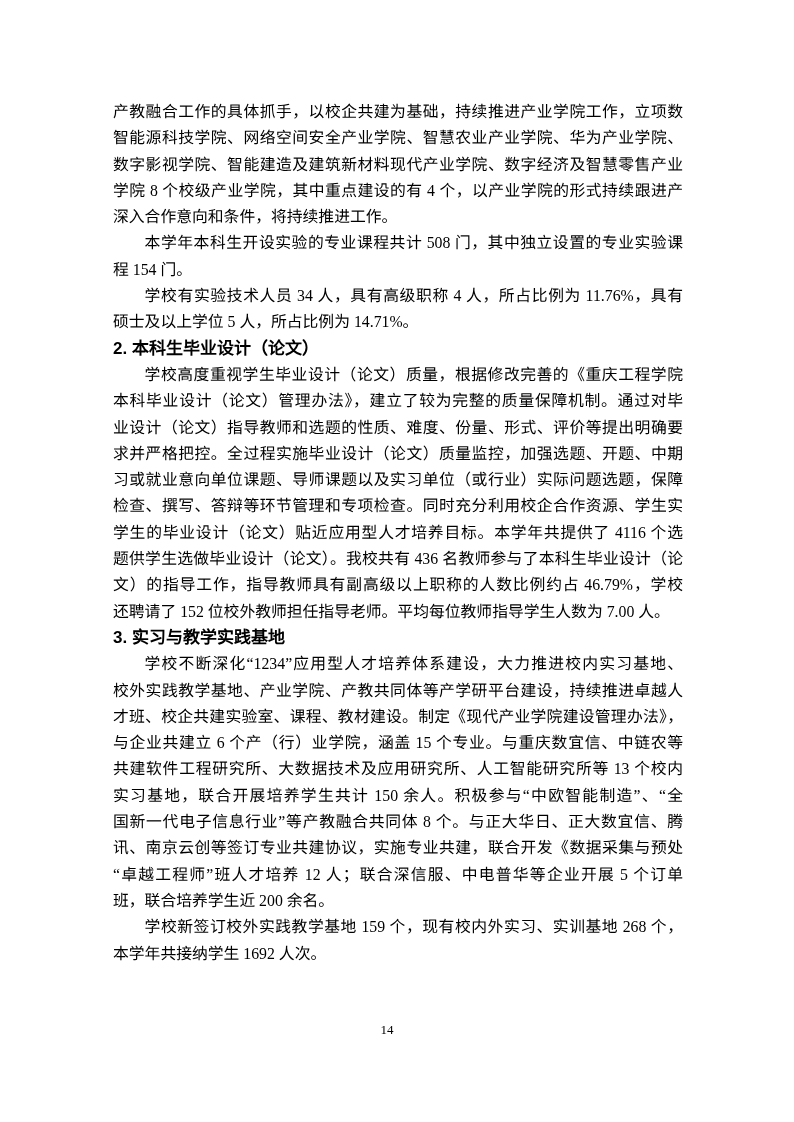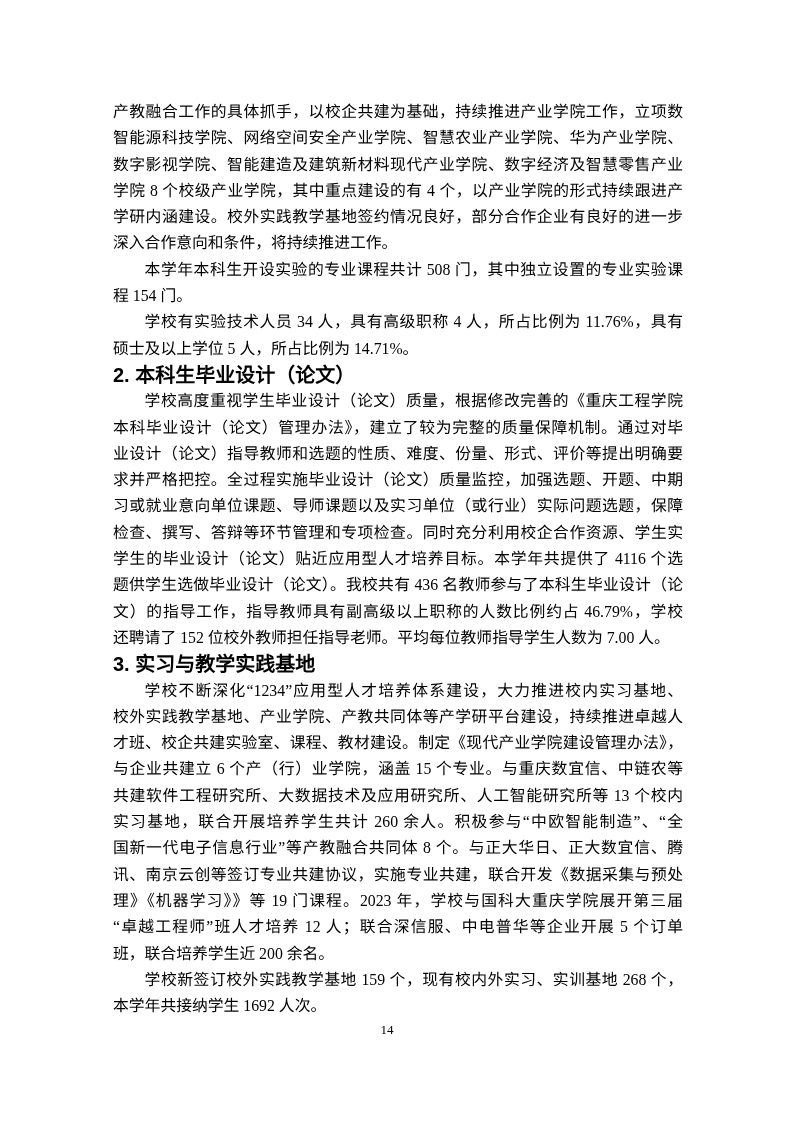--- a/index.html
+++ b/index.html
@@ -30,21 +30,21 @@
   .line {
     text-align: justify;
     text-align-last: justify;
     white-space: normal;
   }
   .line.last { text-align-last: left; }
   .line.first { text-indent: 2em; }
   .heading {
     font-family: "Liberation Sans", "DejaVu Sans", sans-serif;
     font-weight: 700;
-    font-size: 20px;
+    font-size: 17px;
     text-align: left;
   }
   .page-number {
     position: absolute;
     top: 1022px;
     left: 0;
     width: 774px;
     text-align: center;
     font-family: "Liberation Serif", "DejaVu Serif", serif;
     font-size: 13px;
@@ -55,21 +55,20 @@
 <body>
 
 <div class="page">
   <div class="text-block">
 
     <div class="para">
       <div class="line">产教融合工作的具体抓手，以校企共建为基础，持续推进产业学院工作，立项数</div>
       <div class="line">智能源科技学院、网络空间安全产业学院、智慧农业产业学院、华为产业学院、</div>
       <div class="line">数字影视学院、智能建造及建筑新材料现代产业学院、数字经济及智慧零售产业</div>
       <div class="line">学院 8 个校级产业学院，其中重点建设的有 4 个，以产业学院的形式持续跟进产</div>
-      <div class="line">学研内涵建设。校外实践教学基地签约情况良好，部分合作企业有良好的进一步</div>
       <div class="line last">深入合作意向和条件，将持续推进工作。</div>
     </div>
 
     <div class="para">
       <div class="line first">本学年本科生开设实验的专业课程共计 508 门，其中独立设置的专业实验课</div>
       <div class="line last">程 154 门。</div>
     </div>
 
     <div class="para">
       <div class="line first">学校有实验技术人员 34 人，具有高级职称 4 人，所占比例为 11.76%，具有</div>
@@ -92,24 +91,23 @@
     </div>
 
     <div class="heading">3. 实习与教学实践基地</div>
 
     <div class="para">
       <div class="line first">学校不断深化“1234”应用型人才培养体系建设，大力推进校内实习基地、</div>
       <div class="line">校外实践教学基地、产业学院、产教共同体等产学研平台建设，持续推进卓越人</div>
       <div class="line">才班、校企共建实验室、课程、教材建设。制定《现代产业学院建设管理办法》，</div>
       <div class="line">与企业共建立 6 个产（行）业学院，涵盖 15 个专业。与重庆数宜信、中链农等</div>
       <div class="line">共建软件工程研究所、大数据技术及应用研究所、人工智能研究所等 13 个校内</div>
-      <div class="line">实习基地，联合开展培养学生共计 260 余人。积极参与“中欧智能制造”、“全</div>
+      <div class="line">实习基地，联合开展培养学生共计 150 余人。积极参与“中欧智能制造”、“全</div>
       <div class="line">国新一代电子信息行业”等产教融合共同体 8 个。与正大华日、正大数宜信、腾</div>
       <div class="line">讯、南京云创等签订专业共建协议，实施专业共建，联合开发《数据采集与预处</div>
-      <div class="line">理》《机器学习》》等 19 门课程。2023 年，学校与国科大重庆学院展开第三届</div>
       <div class="line">“卓越工程师”班人才培养 12 人；联合深信服、中电普华等企业开展 5 个订单</div>
       <div class="line last">班，联合培养学生近 200 余名。</div>
     </div>
 
     <div class="para">
       <div class="line first">学校新签订校外实践教学基地 159 个，现有校内外实习、实训基地 268 个，</div>
       <div class="line last">本学年共接纳学生 1692 人次。</div>
     </div>
 
   </div>

